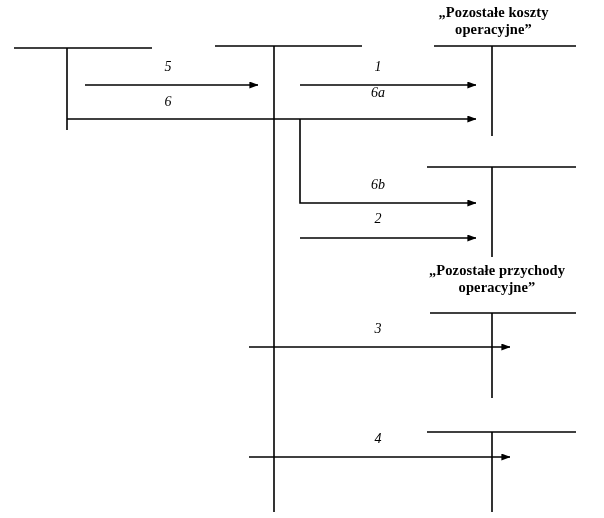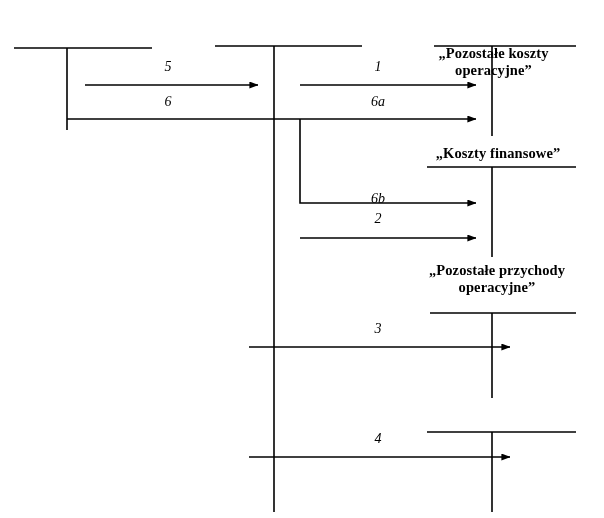--- a/index.html
+++ b/index.html
@@ -90,38 +90,37 @@
       <path d="M 300,238 L 476,238" fill="none" stroke="#000000" stroke-width="1.3" marker-end="url(#arrowhead)"></path>
 
       <path d="M 249,347 L 510,347" fill="none" stroke="#000000" stroke-width="1.3" marker-end="url(#arrowhead)"></path>
 
       <path d="M 249,457 L 510,457" fill="none" stroke="#000000" stroke-width="1.3" marker-end="url(#arrowhead)"></path>
     </g>
   </svg>
 
 
 
-  <div class="acct-title" style="left:421px; top:4px; width:145px;margin-top:41px;">„Pozostałe koszty
+  <div class="acct-title" style="left:421px; top:4px; width:145px;">„Pozostałe koszty
 operacyjne”</div>
 
-  <div class="acct-title" style="left:419px; top:145px; width:158px;">„Koszty finansowe”</div>
 
   <div class="acct-title" style="left:416px; top:262px; width:162px;">„Pozostałe przychody
 operacyjne”</div>
 
 
   <div class="flow-label" style="left:153px; top:60px; width:30px;">5</div>
 
   <div class="flow-label" style="left:153px; top:95px; width:30px;">6</div>
 
   <div class="flow-label" style="left:363px; top:60px; width:30px;">1</div>
 
-  <div class="flow-label" style="left:363px; top:95px; width:30px;">6a</div>
+  <div class="flow-label" style="left:363px; top:86px; width:30px;">6a</div>
 
-  <div class="flow-label" style="left:363px; top:192px; width:30px;">6b</div>
+  <div class="flow-label" style="left:363px; top:178px; width:30px;">6b</div>
 
   <div class="flow-label" style="left:363px; top:212px; width:30px;">2</div>
 
   <div class="flow-label" style="left:363px; top:322px; width:30px;">3</div>
 
   <div class="flow-label" style="left:363px; top:432px; width:30px;">4</div>
 
 </div>
 
 </body></html>

